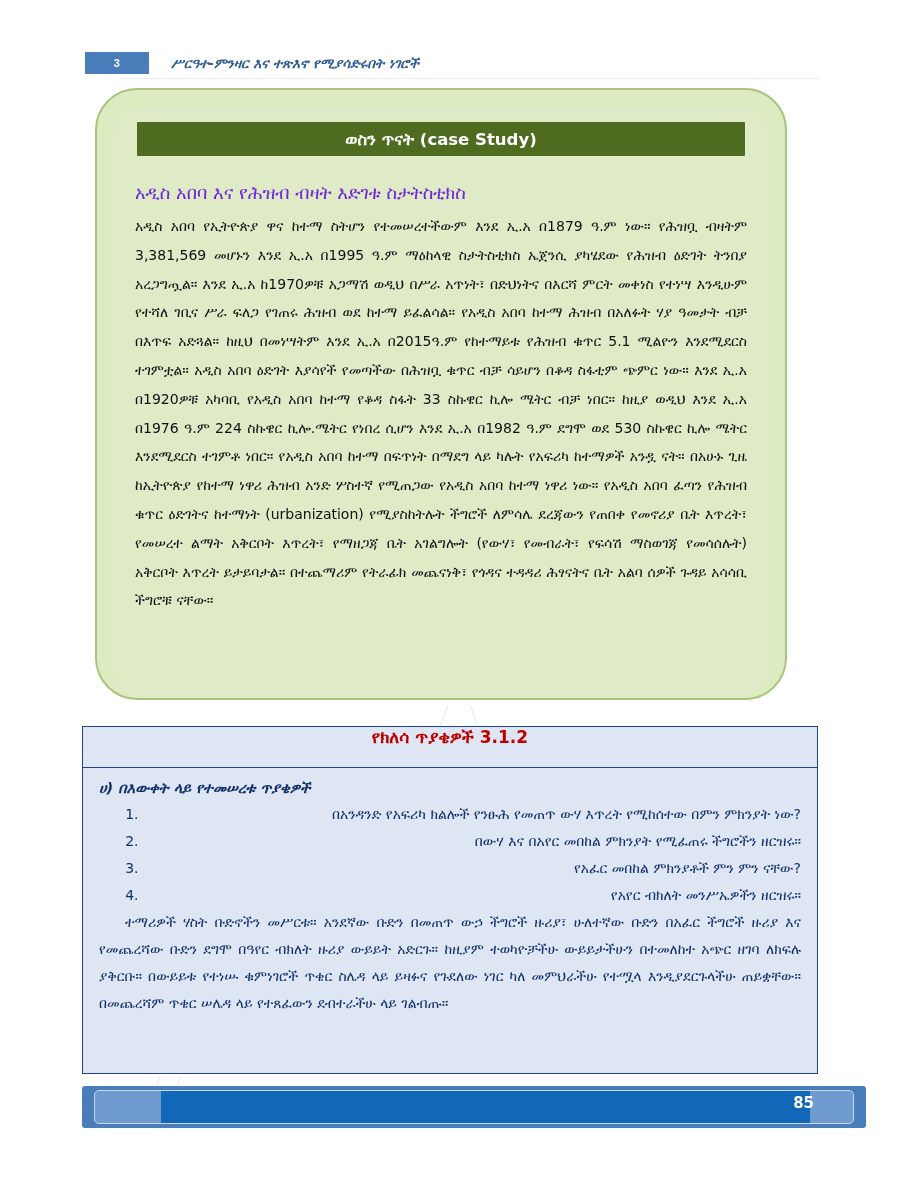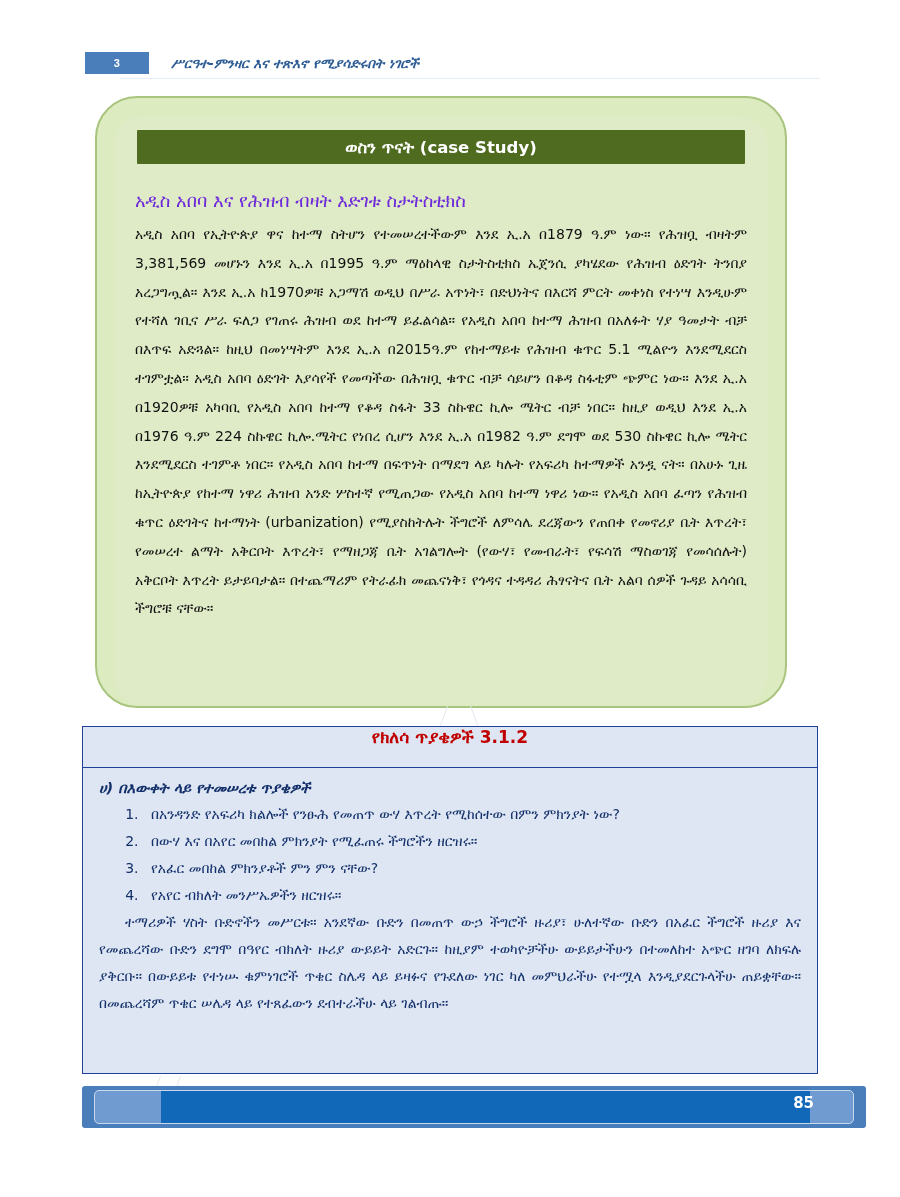--- a/index.html
+++ b/index.html
@@ -53,21 +53,21 @@
     top: 78px;
     left: 120px;
     width: 700px;
     height: 1px;
     background: #e7eef7;
   }
 
   
   .case-panel {
     position: absolute;
-    top: 96px;
+    top: 88px;
     left: 95px;
     width: 692px;
     height: 612px;
     box-sizing: border-box;
     border: 2px solid #a9c47f;
     border-radius: 42px;
     background: #ddebc0;
     padding: 18px 18px 1px 18px;
   }
   .case-inner {
@@ -147,20 +147,21 @@
     color: #14306b;
     font-weight: bold;
     font-style: italic;
     font-size: 14.5px;
     margin-bottom: 4px;
   }
   ol.qlist {
     margin: 0 0 0 18px;
     padding: 0 0 0 26px;
     list-style: decimal;
+    text-align: right;
   }
   ol.qlist li {
     color: #14306b;
     font-size: 14px;
     line-height: 27px;
     padding-left: 8px;
   }
   .sect-head-b {
     color: #14306b;
     font-weight: bold;

